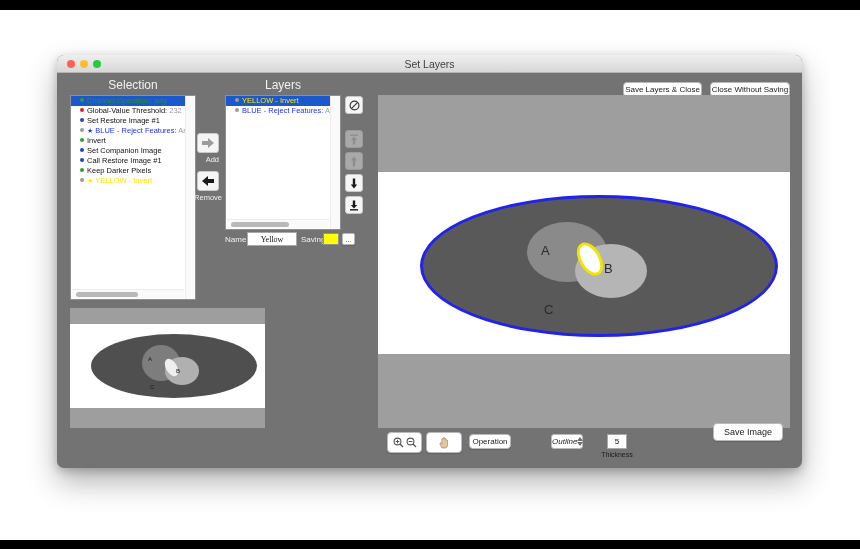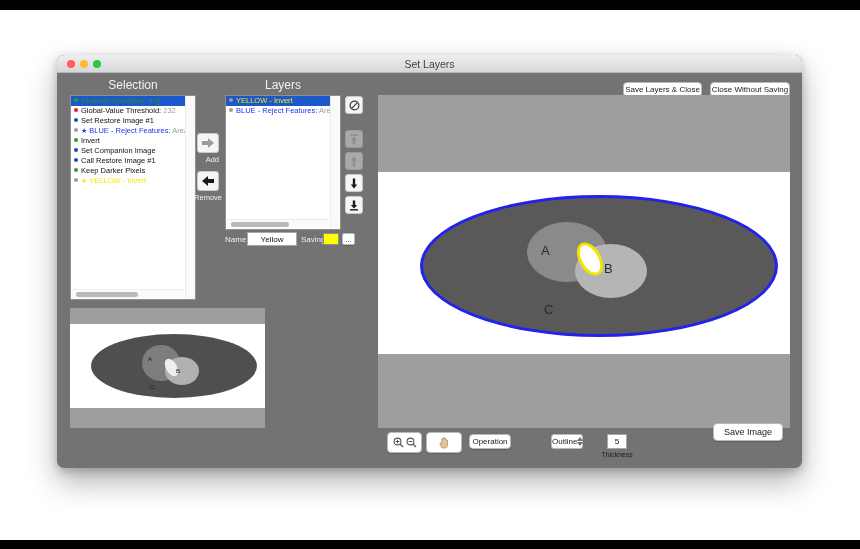--- a/index.html
+++ b/index.html
@@ -47,21 +47,21 @@
   .hscroll {
     position:absolute; left:1px; right:11px; bottom:1px; height:9px;
     background:#fafafa; border-top:1px solid #ececec;
   }
   .hthumb {
     position:absolute; left:4px; top:2px; height:5px; border-radius:3px;
     background:#b9b9b9;
   }
   .row {
     position:relative; height:10px; line-height:10px; font-size:7.5px;
-    white-space:nowrap; padding-left:3px; color:#111; overflow:hidden;
+    white-space:nowrap; padding-left:9px; color:#111; overflow:hidden;
   }
   .row.selected { background:#1b58cb; }
   .dot {
     display:inline-block; width:4px; height:4px; border-radius:50%;
     margin-right:3px; vertical-align:1px; background:#888;
   }
   .star { font-size:7px; margin-right:2px; }
   .val { color:#9a9a9a; }
 
   .sq-btn {
@@ -109,21 +109,21 @@
   .thumb .white-band { position:absolute; left:0; top:16px; width:195px; height:84px; background:#fff; }
   .t-c { left:21px; top:26px; width:166px; height:64px; background:#4f4f4f; }
   .t-a { left:72px; top:37px; width:38px; height:36px; background:#7d7d7d; }
   .t-b { left:95px; top:49px; width:34px; height:28px; background:#b0b0b0; }
   .t-lens { left:96px; top:50px; width:11px; height:19px; background:#efefef; transform:rotate(-30deg); }
   .t-label { position:absolute; font-size:6px; color:#1a1a1a; }
 
   .popup {
     position:absolute; left:494px; top:379px; width:32px; height:15px;
     background:#fff; border:1px solid #b9b9b9; border-radius:3px;
-    font-size:8px; color:#222; display:flex; align-items:center;
+    font-size:8px; color:#222; display:flex; align-items:center;font-style:italic;
   }
   .popup .popup-text { flex:1; text-align:center; }
   .stepper { width:10px; height:13px; display:flex; flex-direction:column;
     align-items:center; justify-content:center; gap:1px; }
   .stepper svg { display:block; }
 
   .thickness-label { position:absolute; left:535px; top:396px; width:50px;
     text-align:center; font-size:7px; color:#1c1c1c; }
 
   .icon-svg { display:block; }
@@ -233,21 +233,21 @@
       </svg>
   </div>
   <div class="sq-btn" style="left:288px; top:141px; width:18px; height:18px;">
     <svg class="icon-svg" width="10" height="11" viewBox="0 0 10 11">
         <path d="M5 8.5 1.8 5h2V0.5h2.4V5h2z" fill="#1a1a1a"></path>
         <rect x="1" y="9.1" width="8" height="1.4" fill="#1a1a1a"></rect>
       </svg>
   </div>
 
   <div class="field-label" style="left:168px; top:180px;">Name:</div>
-  <input class="text-field" style="left: 190px; top: 177px; width: 50px; height: 14px;" value="Yellow">
+  <input class="text-field" style="left: 190px; top: 177px; width: 50px; height: 14px; font-family: Liberation Serif, serif;" value="Yellow">
   <div class="field-label" style="left:244px; top:180px;">Saving:</div>
   <div class="color-swatch" style="left: 266px; top: 178px; width: 16px; height: 12px; background: rgb(255, 255, 0);"></div>
   <div class="white-btn" style="left:285px; top:178px; width:13px; height:12px; font-size:7px; border-radius:2px;">...</div>
 
   <div class="thumb">
     <div class="white-band"></div>
     <div class="ell t-c"></div>
     <div class="ell t-a"></div>
     <div class="ell t-b"></div>
     <div class="ell t-lens"></div>

